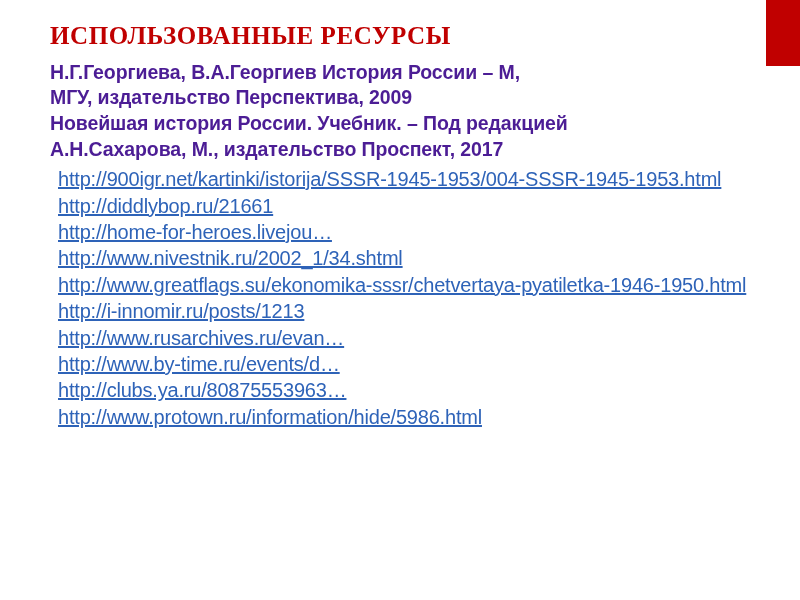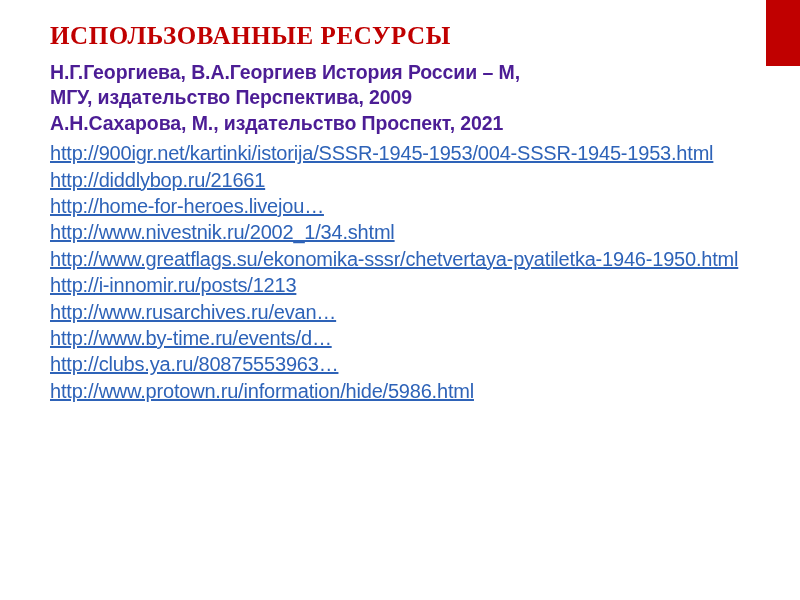--- a/index.html
+++ b/index.html
@@ -59,21 +59,21 @@
   .book-line {
     font-family: "Liberation Sans", sans-serif;
     font-size: 19.5px;
     font-weight: bold;
     color: #4c1d95;
     line-height: 1.33;
     letter-spacing: -0.1px;
   }
 
   .link-list {
-    margin: 3px 0 0 0;
+    margin: 3px 0 0 8px;
     padding: 0;
     list-style: none;
   }
 
   .link-item {
     font-family: "Liberation Sans", sans-serif;
     font-size: 20px;
     color: #2E63B8;
     text-decoration: underline;
     line-height: 1.32;
@@ -93,21 +93,22 @@
 
   <div class="accent-bar"></div>
 
   <div class="content">
 
     <h1 class="slide-title">Использованные ресурсы</h1>
 
     <div class="book-refs">
       <div class="book-line">Н.Г.Георгиева, В.А.Георгиев История России – М,</div>
       <div class="book-line">МГУ, издательство Перспектива, 2009</div>
-      <div class="book-line">А.Н.Сахарова, М., издательство Проспект, 2021</div>
+      <div class="book-line">Новейшая история России. Учебник. – Под редакцией</div>
+      <div class="book-line">А.Н.Сахарова, М., издательство Проспект, 2017</div>
     </div>
 
     <ul class="link-list">
       <li class="link-item wrapped">http://900igr.net/kartinki/istorija/SSSR-1945-1953/004-SSSR-1945-1953.html</li>
       <li class="link-item">http://diddlybop.ru/21661</li>
       <li class="link-item">http://home-for-heroes.livejou…</li>
       <li class="link-item">http://www.nivestnik.ru/2002_1/34.shtml</li>
       <li class="link-item wrapped"> http://www.greatflags.su/ekonomika-sssr/chetvertaya-pyatiletka-1946-1950.html</li>
       <li class="link-item">http://i-innomir.ru/posts/1213</li>
       <li class="link-item">http://www.rusarchives.ru/evan…</li>

